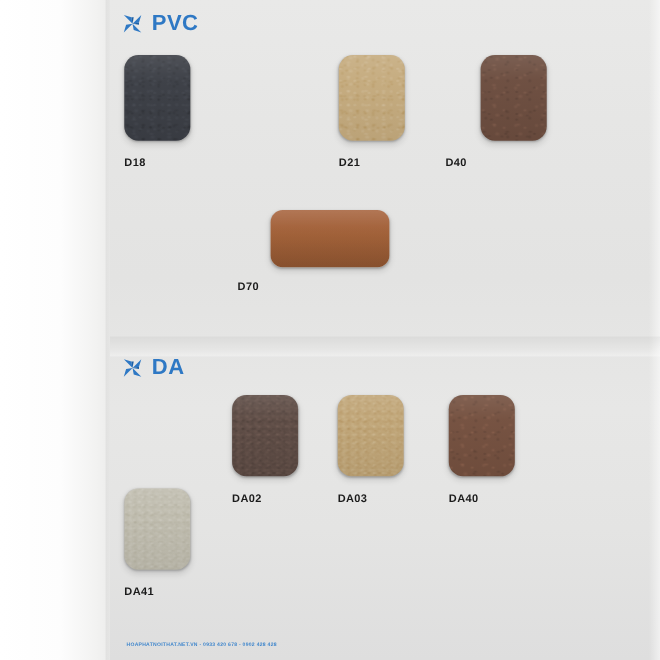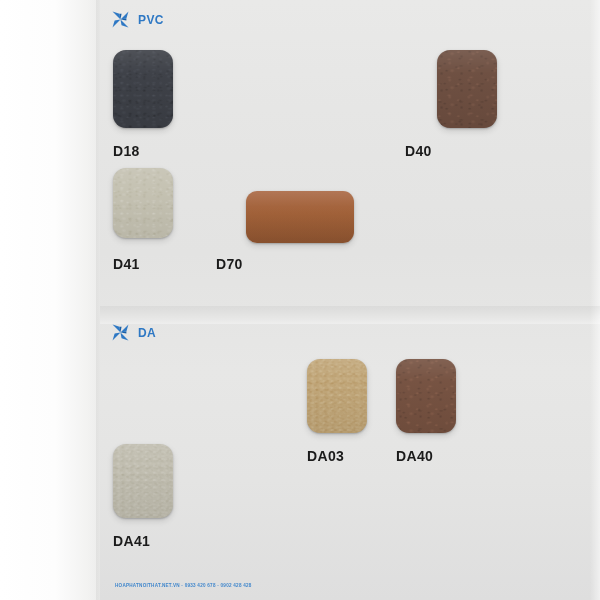--- a/index.html
+++ b/index.html
@@ -77,21 +77,21 @@
     user-select: none;
   }
   .logo-icon {
     width: 17px;
     height: 17px;
     display: block;
     flex: 0 0 auto;
   }
   .section-title {
     color: #2e78c4;
-    font-size: 12px;
+    font-size: 20px;
     font-weight: 600;
     letter-spacing: 0.4px;
     line-height: 1;
   }
 
   
   .swatch-group {
     position: absolute;
   }
   .swatch {
@@ -140,21 +140,21 @@
   .sheen {
     position: absolute;
     inset: 0;
     border-radius: inherit;
     pointer-events: none;
     background: linear-gradient(to bottom, rgba(255,255,255,0.10) 0%, rgba(255,255,255,0.02) 30%, rgba(0,0,0,0.05) 100%);
   }
 
   .swatch-label {
     position: absolute;
-    font-size: 14px;
+    font-size: 10px;
     font-weight: 600;
     color: #1b1b1b;
     letter-spacing: 0.35px;
     white-space: nowrap;
     user-select: none;
   }
 
   
   .footer {
     position: absolute;
@@ -196,36 +196,36 @@
 
   <div class="swatch-group" style="left:113px; top:50px;">
     <div class="swatch" style="width:60px;height:78px;background:#3b3e45;">
       <div class="grain"></div>
       <div class="sheen"></div>
     </div>
     <div class="swatch-label" style="left:0; top:93px;">D18</div>
   </div>
 
 
+  <div class="swatch-group" style="left:308px; top:50px;">
+    <div class="swatch" style="width:60px;height:78px;background:#c5ab7e;">
+      <div class="grain"></div>
+      <div class="sheen"></div>
+    </div>
+    <div class="swatch-label" style="left:0; top:93px;">D21</div>
+  </div>
 
   <div class="swatch-group" style="left:405px; top:50px;padding-left:32px;">
     <div class="swatch" style="width:60px;height:78px;background:#6c4d3f;">
       <div class="grain coarse"></div>
       <div class="sheen"></div>
     </div>
     <div class="swatch-label" style="left:0; top:93px;">D40</div>
   </div>
 
-  <div class="swatch-group" style="left:113px; top:168px;">
-    <div class="swatch" style="width:60px;height:70px;background:#c4c1b1;">
-      <div class="grain"></div>
-      <div class="sheen"></div>
-    </div>
-    <div class="swatch-label" style="left:0; top:88px;">D41</div>
-  </div>
 
   <div class="swatch-group" style="left:216px; top:191px;padding-left:30px;">
     <div class="swatch smooth" style="width:108px;height:52px;background:linear-gradient(to bottom,#a96742 0%,#a05f36 45%,#8e5430 100%);">
 
       <div class="sheen"></div>
     </div>
     <div class="swatch-label" style="left:0; top:65px;">D70</div>
   </div>
 
 
@@ -235,30 +235,37 @@
       <path d="M16 16 L31 1 L27 14 Z" fill="#2e78c4"></path>
       <path d="M16 16 L31 31 L18 27 Z" fill="#2e78c4"></path>
       <path d="M16 16 L1 31 L5 18 Z" fill="#2e78c4"></path>
       <path d="M16 16 L14 5 L18 5 Z" fill="#1b5fa5"></path>
       <path d="M16 16 L27 14 L27 18 Z" fill="#1b5fa5"></path>
     </svg>
     <span class="section-title">DA</span>
   </div>
 
 
+  <div class="swatch-group" style="left:211px; top:359px;">
+    <div class="swatch" style="width:60px;height:74px;background:#5d4b44;">
+      <div class="grain fine"></div>
+      <div class="sheen"></div>
+    </div>
+    <div class="swatch-label" style="left:0; top:89px;">DA02</div>
+  </div>
 
   <div class="swatch-group" style="left:307px; top:359px;">
     <div class="swatch" style="width:60px;height:74px;background:#c0a577;">
       <div class="grain fine"></div>
       <div class="sheen"></div>
     </div>
     <div class="swatch-label" style="left:0; top:89px;">DA03</div>
   </div>
 
-  <div class="swatch-group" style="left:396px; top:359px;">
+  <div class="swatch-group" style="left:408px; top:359px;">
     <div class="swatch" style="width:60px;height:74px;background:#74503f;">
       <div class="grain coarse"></div>
       <div class="sheen"></div>
     </div>
     <div class="swatch-label" style="left:0; top:89px;">DA40</div>
   </div>
 
   <div class="swatch-group" style="left:113px; top:444px;">
     <div class="swatch" style="width:60px;height:74px;background:#bfbcae;">
       <div class="grain fine"></div>

